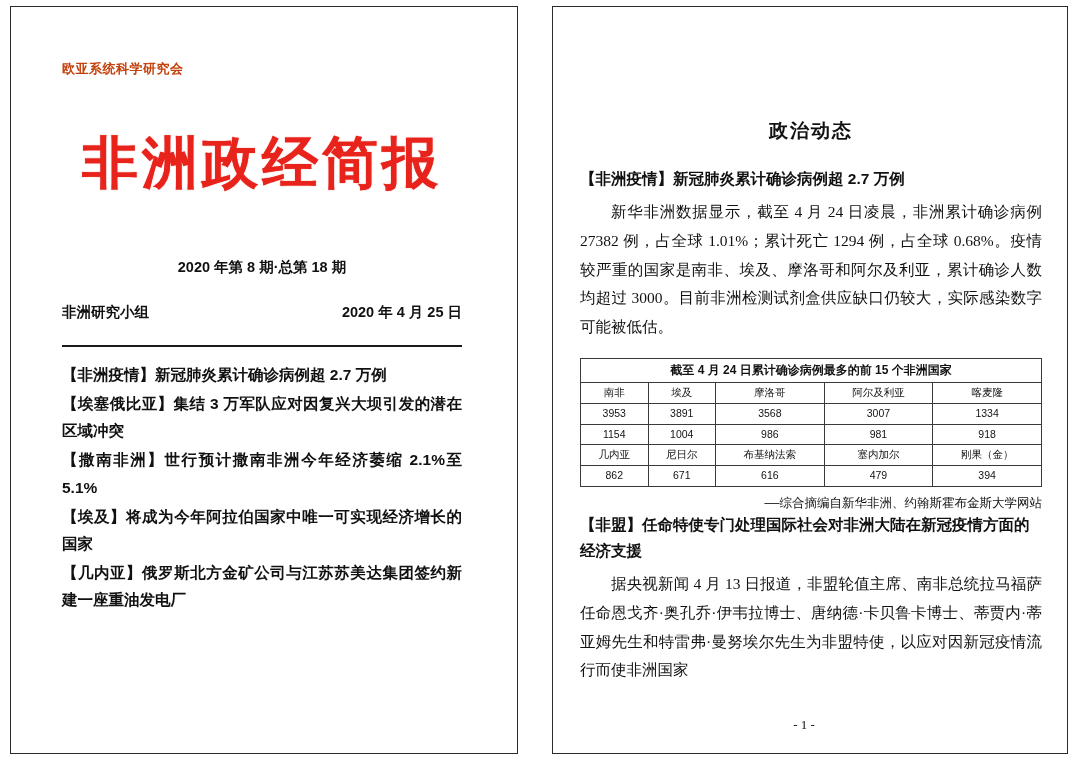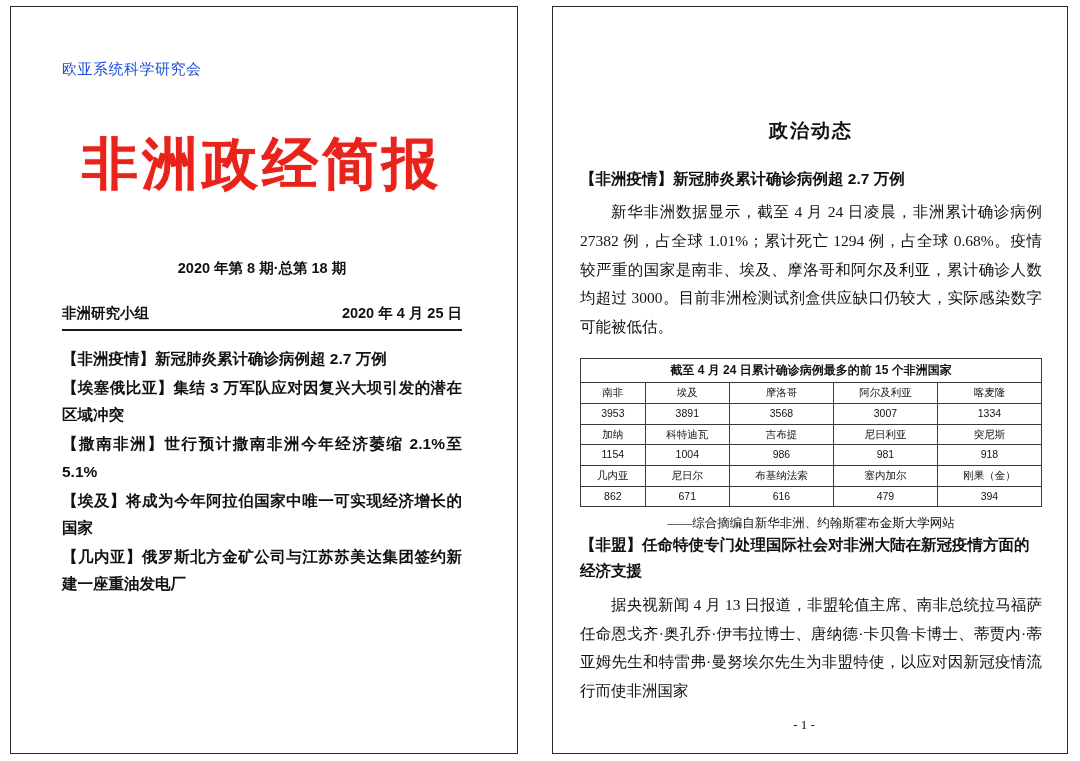--- a/index.html
+++ b/index.html
@@ -56,23 +56,23 @@
 
   
   .l-content {
     position: absolute;
     left: 62px;
     top: 60px;
     width: 400px;
   }
   .org-name {
     font-family: "Liberation Sans", "DejaVu Sans", sans-serif;
-    font-weight: normal;
-    font-size: 15px;
-    color: #1d4ed8;
+    font-weight: bold;
+    font-size: 13px;
+    color: #c2410c;
     letter-spacing: 0.5px;
   }
   .big-title {
     margin-top: 48px;
     text-align: center;
     color: #e8231b;
     font-weight: bold;
     font-size: 56px;
     letter-spacing: 4px;
     font-family: "Liberation Sans", "DejaVu Sans", sans-serif;
@@ -88,21 +88,21 @@
   }
   .byline {
     margin-top: 26px;
     display: flex;
     justify-content: space-between;
     align-items: flex-end;
     font-size: 14.5px;
     font-weight: bold;
     color: #111;
     font-family: "Liberation Sans", "DejaVu Sans", sans-serif;
-    padding-bottom: 6px;
+    padding-bottom: 23px;
     border-bottom: 2px solid #1a1a1a;
   }
   .toc {
     margin-top: 14px;
   }
   .toc-item {
     font-size: 15.5px;
     line-height: 1.75;
     color: #111;
     font-weight: bold;
@@ -162,24 +162,24 @@
     line-height: 1.3;
     font-weight: normal;
   }
   table.data th.cap {
     font-weight: bold;
     font-size: 12px;
     padding: 4px 2px;
   }
   .source-line {
     margin-top: 8px;
-    text-align: center;
+    text-align: right;
     font-size: 12.5px;
     color: #111;
-    font-family: Liberation Serif, serif;
+    font-family: Liberation Mono, monospace;
   }
   .headline2 {
   }
   .page-number {
     position: absolute;
     left: 0;
     right: 0;
     bottom: 28px;
     text-align: center;
     font-size: 13px;
@@ -245,27 +245,20 @@
             <td>喀麦隆</td>
           </tr>
           <tr>
             <td>3953</td>
             <td>3891</td>
             <td>3568</td>
             <td>3007</td>
             <td>1334</td>
           </tr>
           <tr>
-            <td>加纳</td>
-            <td>科特迪瓦</td>
-            <td>吉布提</td>
-            <td>尼日利亚</td>
-            <td>突尼斯</td>
-          </tr>
-          <tr>
             <td>1154</td>
             <td>1004</td>
             <td>986</td>
             <td>981</td>
             <td>918</td>
           </tr>
           <tr>
             <td>几内亚</td>
             <td>尼日尔</td>
             <td>布基纳法索</td>

